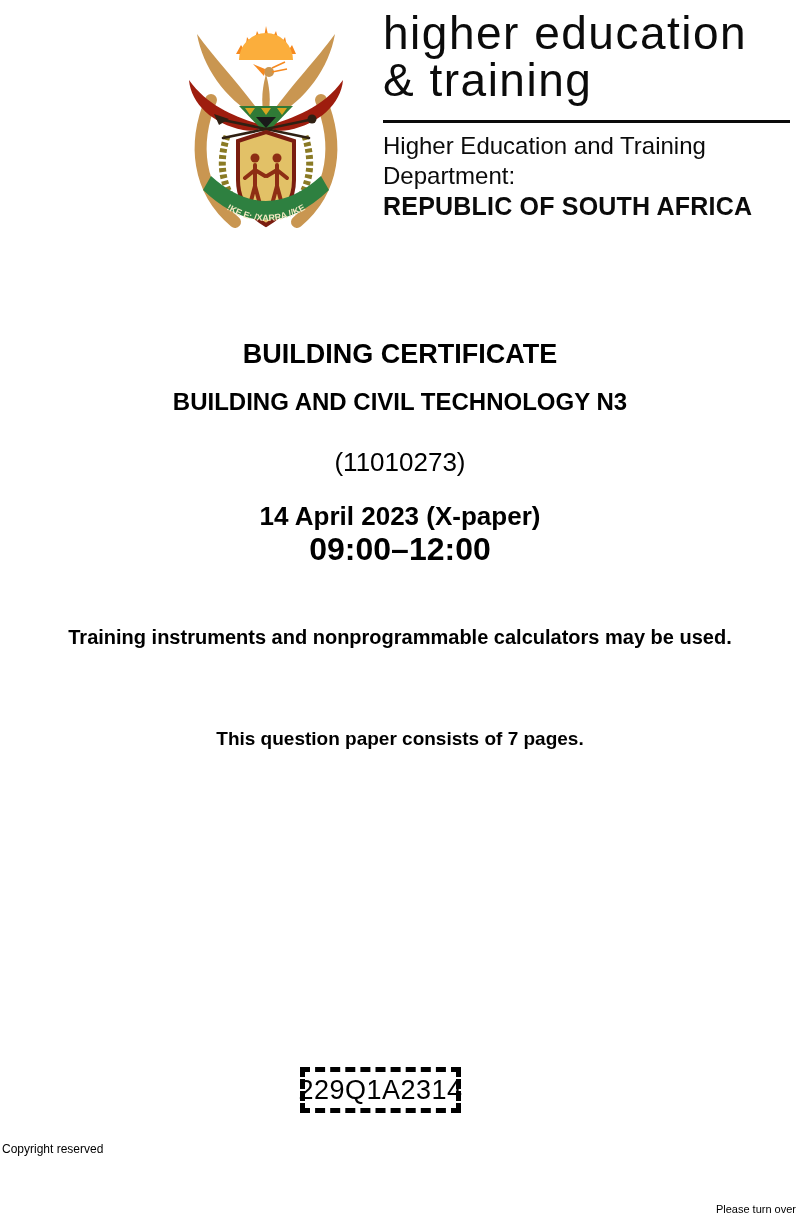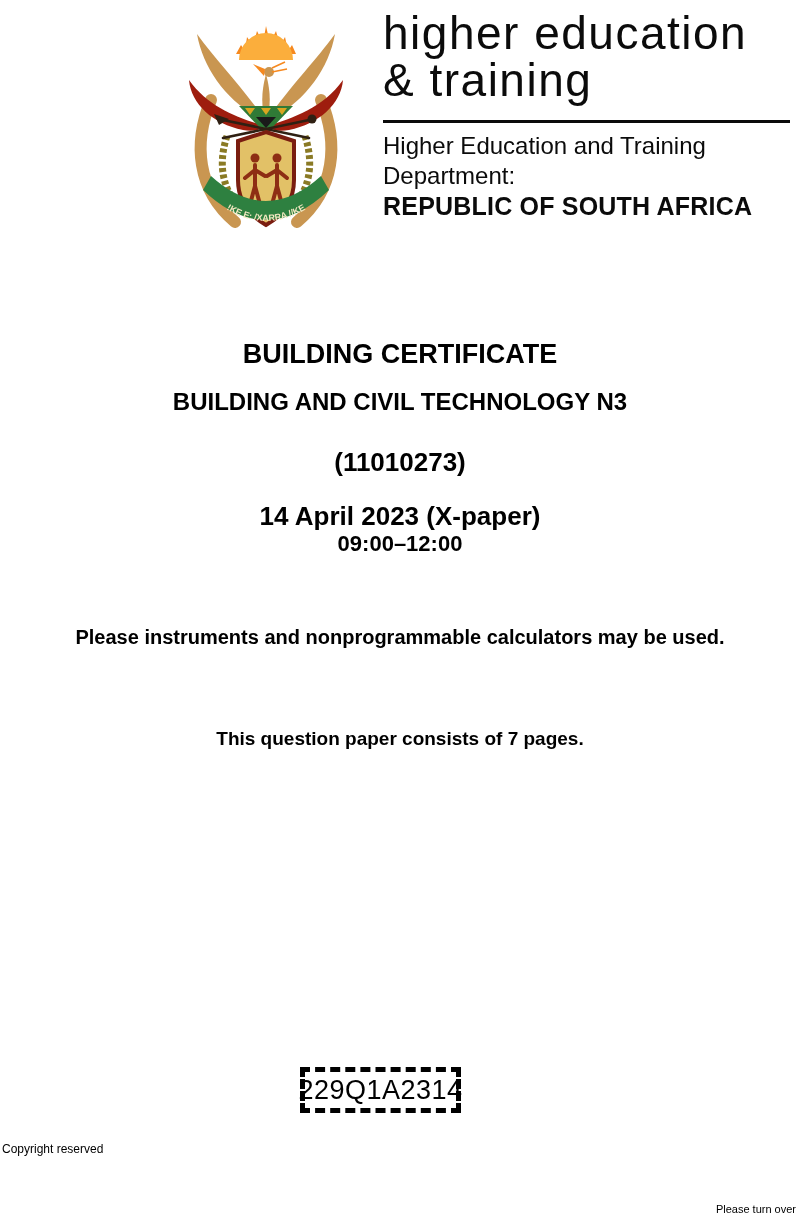--- a/index.html
+++ b/index.html
@@ -18,23 +18,23 @@
     font-size:46px;line-height:47px;letter-spacing:1.5px;
     font-weight:400;color:#0b0b0b;white-space:nowrap;
   }
   .logo-rule{position:absolute;left:383px;top:120px;width:407px;height:3px;background:#0b0b0b;}
   .dept-block{position:absolute;left:383px;top:131px;width:412px;line-height:30px;font-size:24px;color:#0b0b0b;white-space:nowrap;}
   .dept-block .country{font-weight:700;font-size:25px;letter-spacing:0.2px;}
   
   .cline{position:absolute;left:0;width:800px;text-align:center;white-space:nowrap;}
   .t-cert{top:339px;font-size:27px;font-weight:700;}
   .t-subject{top:388px;font-size:24px;font-weight:700;}
-  .t-code{top:447px;font-size:26px;font-weight:700;}
+  .t-code{top:447px;font-size:26px;font-weight:400;}
   .t-date{top:501px;font-size:26px;font-weight:700;}
-  .t-time{top:531px;font-size:22px;font-weight:700;}
+  .t-time{top:531px;font-size:32px;font-weight:700;}
   .t-instruments{top:626px;font-size:20px;font-weight:700;}
   .t-pages{top:728px;font-size:19px;font-weight:700;}
   
   .exam-box{
     position:absolute;left:300px;top:1067px;width:161px;height:46px;
     box-sizing:border-box;border:5px dashed #000;
     display:flex;align-items:center;justify-content:center;
   }
   .exam-box span{font-size:27px;font-weight:400;letter-spacing:0.5px;}
   
@@ -104,21 +104,21 @@
     <div>Higher Education and Training</div>
     <div>Department:</div>
     <div class="country">REPUBLIC OF SOUTH AFRICA</div>
   </div>
 
   <div class="cline t-cert">BUILDING CERTIFICATE</div>
   <div class="cline t-subject">BUILDING AND CIVIL TECHNOLOGY N3</div>
   <div class="cline t-code">(11010273)</div>
   <div class="cline t-date">14 April 2023 (X-paper)</div>
   <div class="cline t-time">09:00–12:00</div>
-  <div class="cline t-instruments">Please instruments and nonprogrammable calculators may be used.</div>
+  <div class="cline t-instruments">Training instruments and nonprogrammable calculators may be used.</div>
   <div class="cline t-pages">This question paper consists of 7 pages.</div>
 
   <div class="exam-box">
     <span>229Q1A2314</span>
   </div>
 
   <div class="footer-left">Copyright reserved</div>
   <div class="footer-right">Please turn over</div>
 
 </div>

